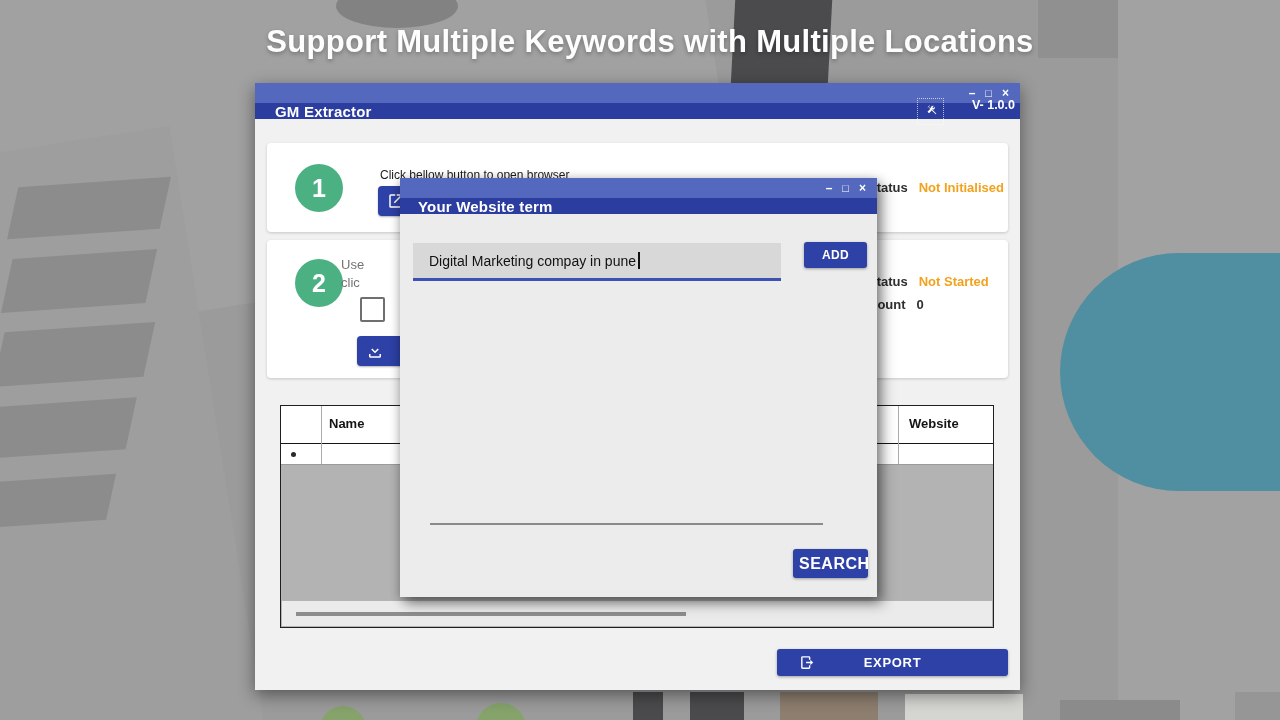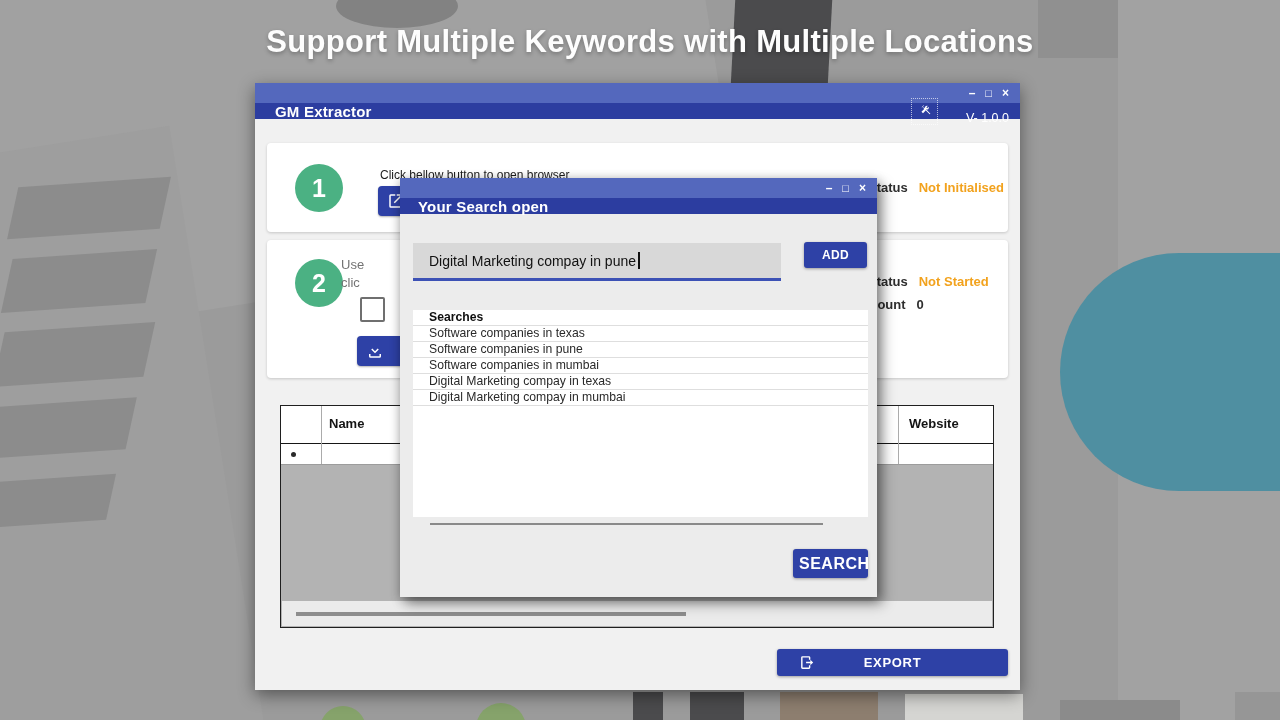--- a/index.html
+++ b/index.html
@@ -42,21 +42,21 @@
   .wc{color:#fff;font-size:12px;line-height:1;font-weight:700;cursor:default;}
   .wc.sq{font-size:11px;font-weight:400;}
   .title-bar{position:absolute;left:0;top:20px;right:0;height:16px;background:#2c3da0;
              display:flex;align-items:center;}
   .bar-title{color:#fff;font-size:15px;font-weight:700;letter-spacing:.2px;}
 
   
   .main-window{position:absolute;left:255px;top:83px;width:765px;height:607px;background:#f1f1f1;
                box-shadow:0 5px 16px rgba(0,0,0,.45);z-index:2;}
   .main-window .bar-title{margin-left:20px;}
-  .tb-right{margin-left:auto;display:flex;align-items:flex-end;margin-right:11px;}
+  .tb-right{margin-left:auto;display:flex;align-items:flex-start;margin-right:5px;font-weight:bold;}
   .tools-btn{width:27px;height:27px;border:1px dotted rgba(255,255,255,.65);
              display:flex;align-items:center;justify-content:center;background:transparent;cursor:pointer;}
   .version{color:#fff;font-size:12.5px;margin-left:28px;}
 
   .card{position:absolute;left:12px;width:741px;background:#fff;border-radius:4px;
         box-shadow:0 1px 3px rgba(0,0,0,.18);}
   .card1{top:60px;height:89px;}
   .card2{top:157px;height:138px;}
   .step-circle{position:absolute;left:28px;width:48px;height:48px;border-radius:50%;background:#4bb183;
                color:#fff;font-size:25px;font-weight:700;display:flex;align-items:center;justify-content:center;}
@@ -221,35 +221,27 @@
     </button>
   </div>
 
   <div class="dialog">
     <div class="win-strip">
       <span class="wc">–</span>
       <span class="wc sq">□</span>
       <span class="wc">×</span>
     </div>
     <div class="title-bar">
-      <span class="bar-title">Your Search open</span>
+      <span class="bar-title">Your Website term</span>
     </div>
 
     <div class="search-input">
       <span>Digital Marketing compay in pune</span>
       <span class="caret"></span>
     </div>
     <button class="blue-btn add-btn">ADD</button>
 
-    <div class="slist">
-      <div class="lrow head">Searches</div>
-      <div class="lrow">Software companies in texas</div>
-      <div class="lrow">Software companies in pune</div>
-      <div class="lrow">Software companies in mumbai</div>
-      <div class="lrow">Digital Marketing compay in texas</div>
-      <div class="lrow">Digital Marketing compay in mumbai</div>
-    </div>
 
     <div class="dlg-divider"></div>
     <button class="blue-btn search-btn">SEARCH</button>
   </div>
 
 </div>
 
 </body></html>

